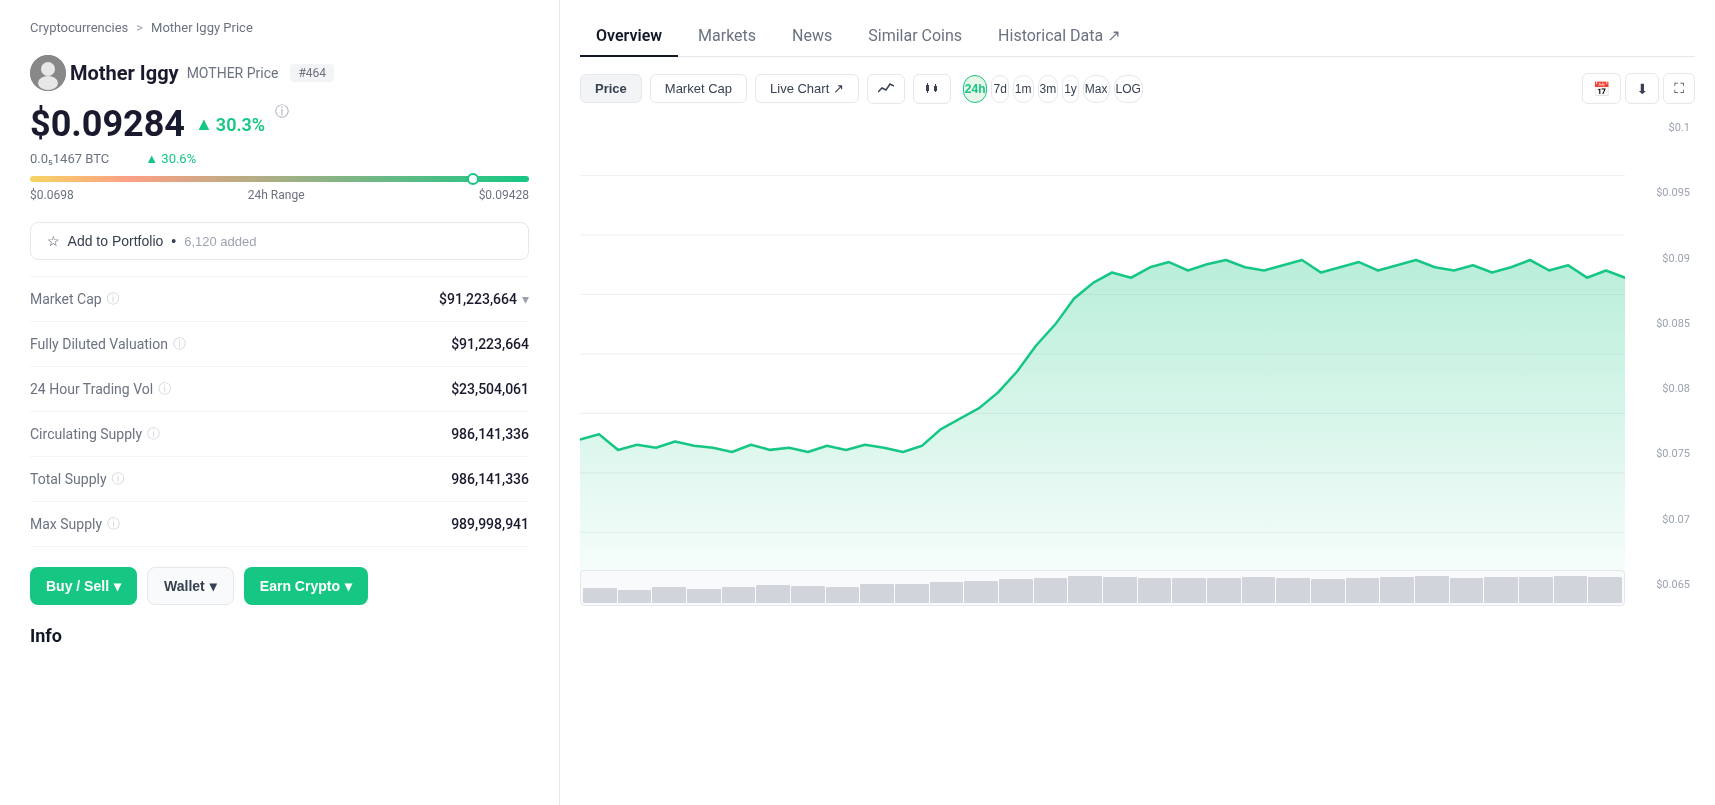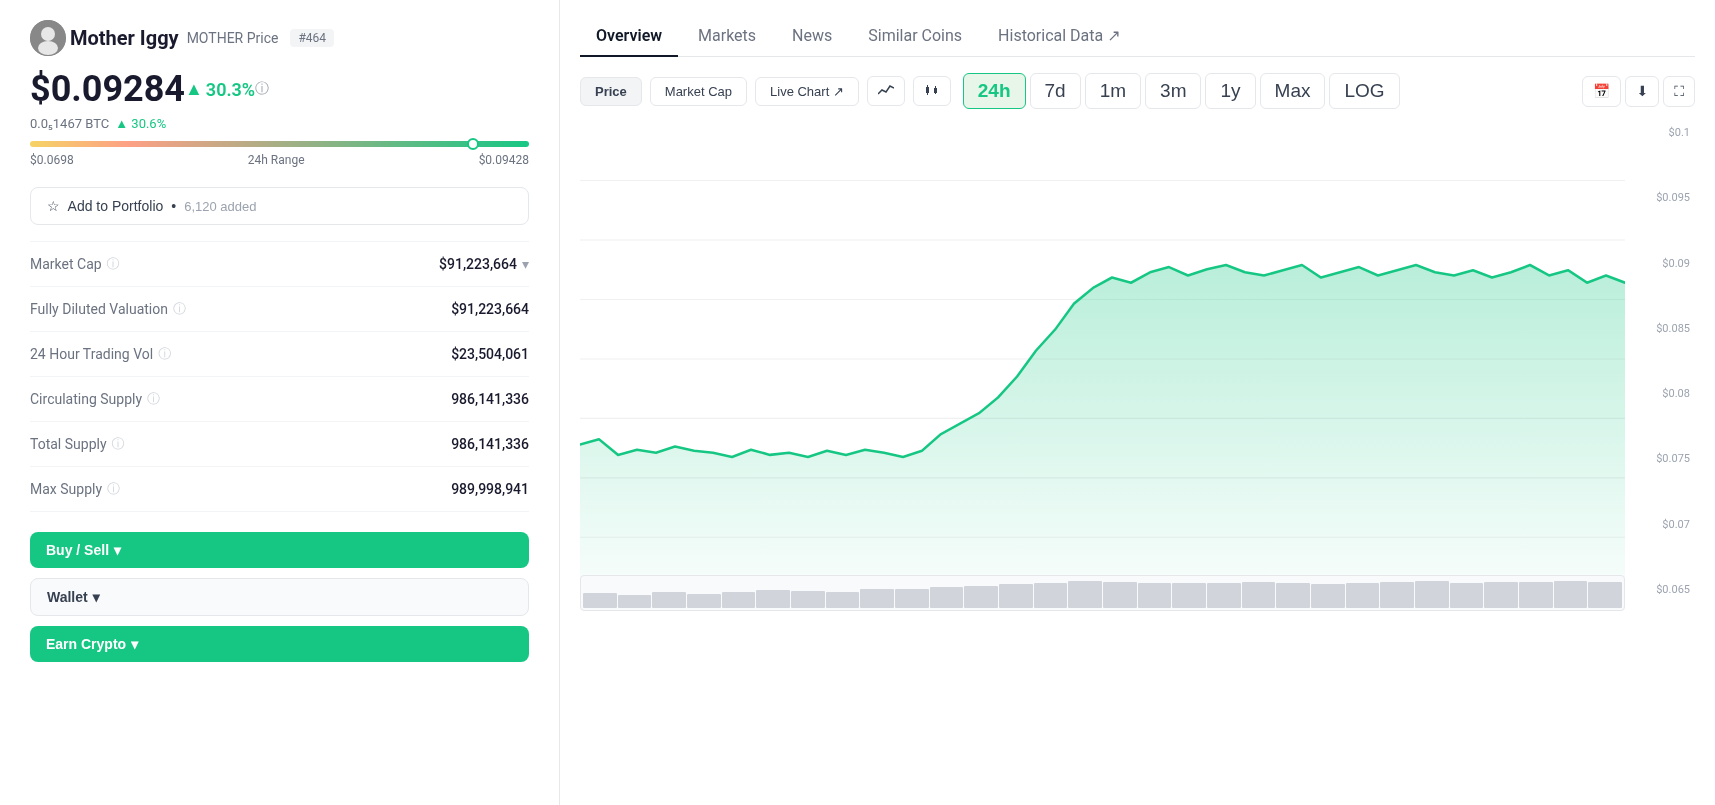--- a/index.html
+++ b/index.html
@@ -15,64 +15,64 @@
     .breadcrumb-separator { color: #9ca3af; }
     .breadcrumb-current { color: #6b7280; }
     
     .coin-header { display: flex; align-items: center; gap: 4px; margin-bottom: 12px; }
     .coin-avatar { width: 36px; height: 36px; border-radius: 50%; background: #888; overflow: hidden; display: flex; align-items: center; justify-content: center; }
     .coin-avatar svg { width: 36px; height: 36px; }
     .coin-name { font-size: 20px; font-weight: 700; }
     .coin-ticker { color: #6b7280; font-size: 14px; margin-left: 4px; font-weight: 400; }
     .coin-rank { background: #f3f4f6; color: #6b7280; font-size: 12px; padding: 2px 8px; border-radius: 4px; margin-left: 8px; }
     
-    .price-main { display: flex; align-items: center; margin-bottom: 6px; margin-top: 12px; }
+    .price-main { display: flex; gap: 10px; margin-bottom: 6px; margin-top: 12px; }
     .price-value { font-size: 36px; font-weight: 700; }
     .price-change-up { color: #16c784; font-size: 18px; font-weight: 600; display: flex; align-items: center; gap: 3px; }
     .price-info-icon { color: #9ca3af; font-size: 14px; cursor: pointer; }
     
     .btc-price { font-size: 13px; color: #6b7280; margin-bottom: 10px; display: flex; align-items: center; gap: 6px; }
-    .btc-change-up { color: #16c784; }
+    .btc-change-up { color: #16c784; margin-left: 30px; }
     
     .range-bar-container { margin-bottom: 20px; }
     .range-bar { height: 6px; border-radius: 3px; background: linear-gradient(to right, #f6d365 0%, #fda085 20%, #16c784 100%); margin-bottom: 6px; position: relative; }
     .range-bar-thumb { position: absolute; right: 10%; top: -3px; width: 12px; height: 12px; background: #fff; border: 2px solid #16c784; border-radius: 50%; }
     .range-labels { display: flex; justify-content: space-between; font-size: 12px; color: #6b7280; }
     .range-center { color: #6b7280; font-size: 12px; }
     
     .portfolio-btn { display: flex; align-items: center; gap: 8px; border: 1px solid #e5e7eb; border-radius: 8px; padding: 10px 16px; width: 100%; margin: 16px 0; cursor: pointer; color: #374151; font-size: 14px; background: #fff; }
     .portfolio-added { color: #9ca3af; font-size: 13px; }
     
     .stats-section { border-top: 1px solid #f3f4f6; }
     .stat-row { display: flex; justify-content: space-between; align-items: center; padding: 13px 0; border-bottom: 1px solid #f3f4f6; }
     .stat-label { color: #6b7280; display: flex; align-items: center; gap: 5px; }
     .stat-value { font-weight: 500; display: flex; align-items: center; gap: 5px; }
     .info-icon { color: #d1d5db; font-size: 13px; cursor: pointer; }
     .expand-icon { color: #9ca3af; cursor: pointer; }
     
-    .action-buttons { display: flex; gap: 10px; margin: 20px 0; flex-direction: column; }
+    .action-buttons { display: flex; gap: 10px; margin: 20px 0; }
     .btn-primary { background: #16c784; color: #fff; border: none; border-radius: 8px; padding: 10px 16px; font-size: 14px; font-weight: 600; cursor: pointer; display: flex; align-items: center; gap: 5px; }
     .btn-secondary { background: #f9fafb; color: #374151; border: 1px solid #e5e7eb; border-radius: 8px; padding: 10px 16px; font-size: 14px; font-weight: 600; cursor: pointer; display: flex; align-items: center; gap: 5px; }
     
     .info-heading { font-size: 18px; font-weight: 700; color: #111827; margin-top: 8px; }
     
     
     .right-panel { flex: 1; padding: 16px 20px; }
     
     .tabs-bar { display: flex; align-items: center; gap: 4px; border-bottom: 1px solid #e5e7eb; margin-bottom: 16px; }
     .tab { padding: 10px 16px; font-size: 16px; cursor: pointer; color: #6b7280; border-bottom: 2px solid transparent; margin-bottom: -1px; text-decoration: none; }
     .tab.active { color: #111827; font-weight: 600; border-bottom-color: #111827; }
     .tab-external { display: flex; align-items: center; gap: 4px; }
     
     .chart-toolbar { display: flex; align-items: center; gap: 8px; margin-bottom: 12px; flex-wrap: wrap; }
     .chart-btn { padding: 6px 14px; border: 1px solid #e5e7eb; border-radius: 6px; font-size: 13px; cursor: pointer; background: #fff; color: #374151; }
     .chart-btn.active { background: #f3f4f6; font-weight: 600; }
     .chart-btn-icon { padding: 6px 10px; border: 1px solid #e5e7eb; border-radius: 6px; cursor: pointer; background: #fff; color: #374151; font-size: 14px; }
     .chart-time-btns { display: flex; gap: 4px; margin-left: 4px; }
-    .time-btn { padding: 6px 14px; border: 1px solid #e5e7eb; border-radius: 6px; font-size: 19px; cursor: pointer; background: #fff; color: #374151; }
+    .time-btn { padding: 6px 1px; border: 1px solid #e5e7eb; border-radius: 12px; font-size: 12px; cursor: pointer; background: #fff; color: #374151; }
     .time-btn.active { background: #e8f5e9; color: #16c784; border-color: #16c784; font-weight: 600; }
     .chart-action-btns { display: flex; gap: 4px; margin-left: auto; }
     
     
     .chart-container { position: relative; width: 100%; height: 520px; }
     
     .y-axis { position: absolute; right: 0; top: 0; bottom: 40px; width: 70px; display: flex; flex-direction: column; justify-content: space-between; padding: 5px 0; }
     .y-label { font-size: 11px; color: #9ca3af; text-align: right; padding-right: 5px; }
     
     .chart-svg-container { position: absolute; left: 0; right: 70px; top: 0; bottom: 40px; }
@@ -88,20 +88,25 @@
     .mini-bars { display: flex; align-items: flex-end; height: 100%; gap: 1px; padding: 2px; }
     .mini-bar { flex: 1; background: #d1d5db; border-radius: 1px; min-height: 4px; }
   </style>
 </head>
 <body>
 
 <div class="app-container">
 
   <div class="left-panel">
 
+    <div class="breadcrumb">
+      <a class="breadcrumb-link">Cryptocurrencies</a>
+      <span class="breadcrumb-separator">&gt;</span>
+      <span class="breadcrumb-current">Mother Iggy Price</span>
+    </div>
 
     <div class="coin-header">
       <div class="coin-avatar">
         <svg viewBox="0 0 36 36" xmlns="http://www.w3.org/2000/svg">
           <circle cx="18" cy="18" r="18" fill="#888"></circle>
           <circle cx="18" cy="14" r="7" fill="#fff" opacity="0.8"></circle>
           <ellipse cx="18" cy="28" rx="10" ry="7" fill="#fff" opacity="0.8"></ellipse>
         </svg>
       </div>
       <span class="coin-name">Mother Iggy</span>
@@ -192,20 +197,21 @@
       <button class="btn-secondary">
         <span>Wallet</span>
         <span>▾</span>
       </button>
       <button class="btn-primary">
         <span>Earn Crypto</span>
         <span>▾</span>
       </button>
     </div>
 
+    <h2 class="info-heading">Info</h2>
   </div>
 
   <div class="right-panel">
 
     <div class="tabs-bar">
       <a class="tab active">Overview</a>
       <a class="tab">Markets</a>
       <a class="tab">News</a>
       <a class="tab">Similar Coins</a>
       <a class="tab tab-external">

